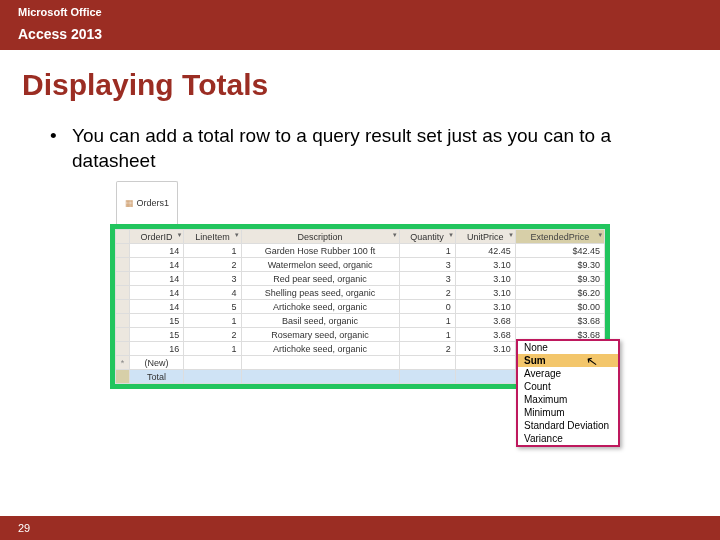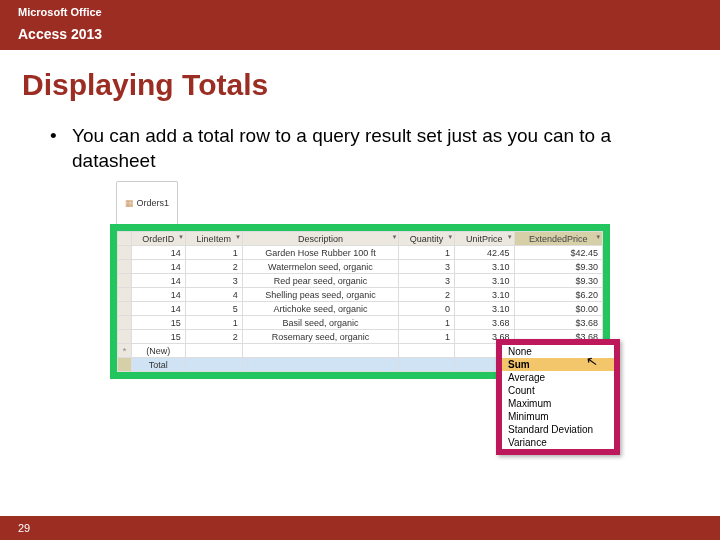--- a/index.html
+++ b/index.html
@@ -7,33 +7,33 @@
   .topbar { background: #9b2d23; color: #fff; padding: 6px 18px 8px 18px; }
   .topbar .l1 { font-size: 11px; font-weight: 700; }
   .topbar .l2 { font-size: 14px; font-weight: 700; margin-top: 8px; }
   .title { color: #9b2d23; font-size: 30px; font-weight: 700; padding: 18px 22px 14px 22px; }
   .bullet { padding: 8px 50px 0 50px; }
   .bullet li { font-size: 19px; line-height: 1.3; color: #000; list-style: none; position: relative; padding-left: 22px; }
   .bullet li::before { content: "•"; position: absolute; left: 0; top: 0; }
   .shot { margin: 8px auto 0 auto; width: 500px; position: relative; }
   .tab { display:inline-block; background:#fff; border:1px solid #ccc; border-bottom:none; padding:16px 8px; font-size:9px; color:#333; border-radius:2px 2px 0 0; margin-left:6px;}
   .tab::before{content:"▦"; color:#c96; margin-right:3px;}
-  .grid { border:7px solid #22c55e; font-size:9px; color:#333; background:#fff; }
+  .grid { border:5px solid #22c55e; font-size:9px; color:#333; background:#fff; }
   .grid table { border-collapse: collapse; width:100%; }
   .grid th, .grid td { border:1px solid #ddd; padding:1px 4px; height:14px; white-space:nowrap; }
   .grid th { background:#ece7df; font-weight:400; position:relative; }
   .grid th .dd { position:absolute; right:2px; top:1px; font-size:7px; color:#666; }
   .grid td.rh { background:#ece7df; width:14px; text-align:center; color:#888;}
   .grid td.r { text-align:right; }
   .grid td.l { text-align:center;margin-left:20px; }
   .grid tr.tot td { background:#cfe3f5; }
   .grid tr.tot td.rh { background:#d7cfa8; }
   .grid tr.tot td.sumcell { background:#fff8a8; color:#000; font-weight:400; text-align:right; }
   .exthdr { background:#d7cfa8 !important; color:#444; }
-  .dropdown { position:absolute; right:-10px; top:158px; width:124px; background:#fff; border:6px solid #be185d; box-shadow:2px 2px 4px rgba(0,0,0,.3); font-size:10px; }
+  .dropdown { position:absolute; right:-10px; top:158px; width:104px; background:#fff; border:2px solid #be185d; box-shadow:2px 2px 4px rgba(0,0,0,.3); font-size:10px; }
   .dropdown div { padding:1px 6px; cursor:default; }
   .dropdown .hl { background:#f3c66b; font-weight:700; }
   .footer { position:absolute; bottom:0; left:0; right:0; background:#9b2d23; color:#fff; padding:6px 18px; display:flex; justify-content:space-between; font-size:11px; }
   .cursor { position:absolute; top:172px; right:12px; font-size:14px; color:#000; transform:rotate(-10deg); }
 </style>
 </head>
 <body>
 
 <div class="topbar">
   <div class="l1">Microsoft Office</div>
@@ -119,20 +119,29 @@
           <tr>
             <td class="rh"></td>
             <td class="r">15</td>
             <td class="r">2</td>
             <td class="l">Rosemary seed, organic</td>
             <td class="r">1</td>
             <td class="r">3.68</td>
             <td class="r">$3.68</td>
           </tr>
           <tr>
+            <td class="rh"></td>
+            <td class="r">16</td>
+            <td class="r">1</td>
+            <td class="l">Artichoke seed, organic</td>
+            <td class="r">2</td>
+            <td class="r">3.10</td>
+            <td class="r">$6.20</td>
+          </tr>
+          <tr>
             <td class="rh">*</td>
             <td class="l">(New)</td>
             <td></td>
             <td></td>
             <td></td>
             <td></td>
             <td></td>
           </tr>
           <tr class="tot">
             <td class="rh"></td>

